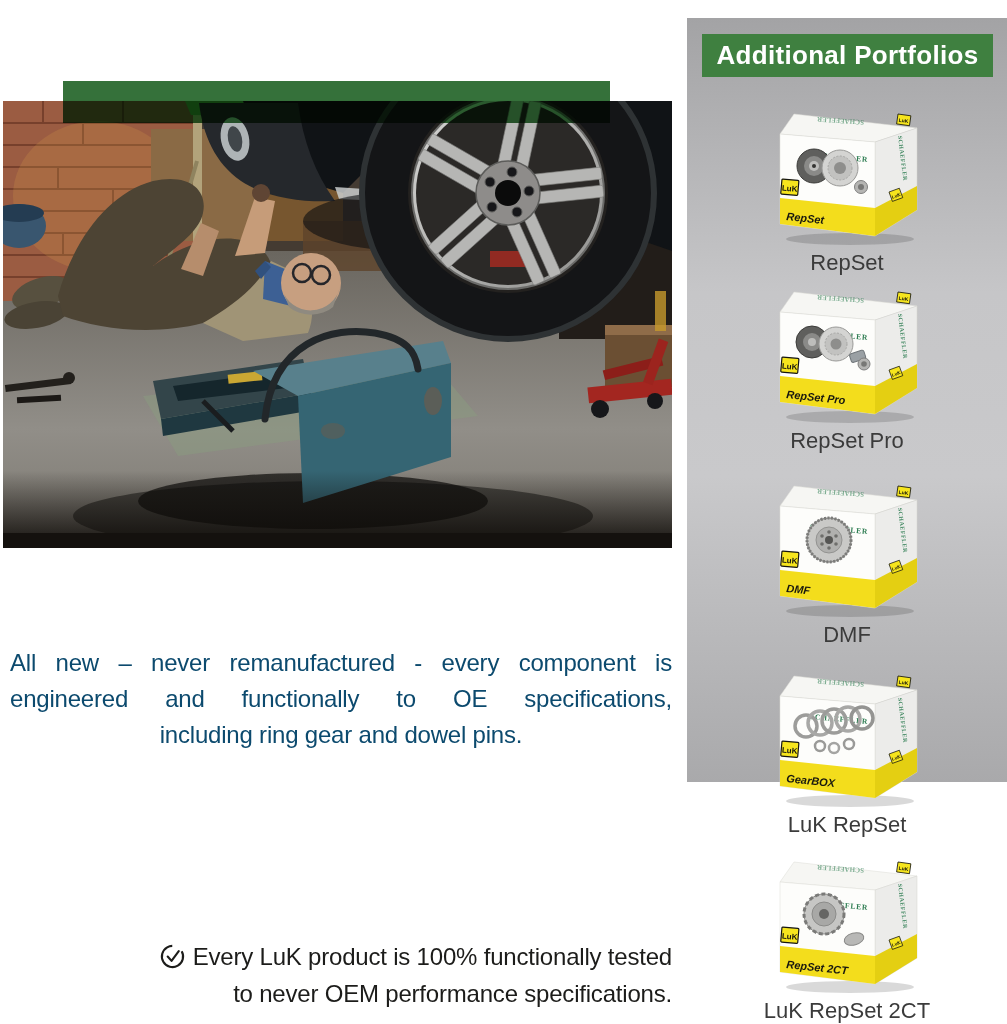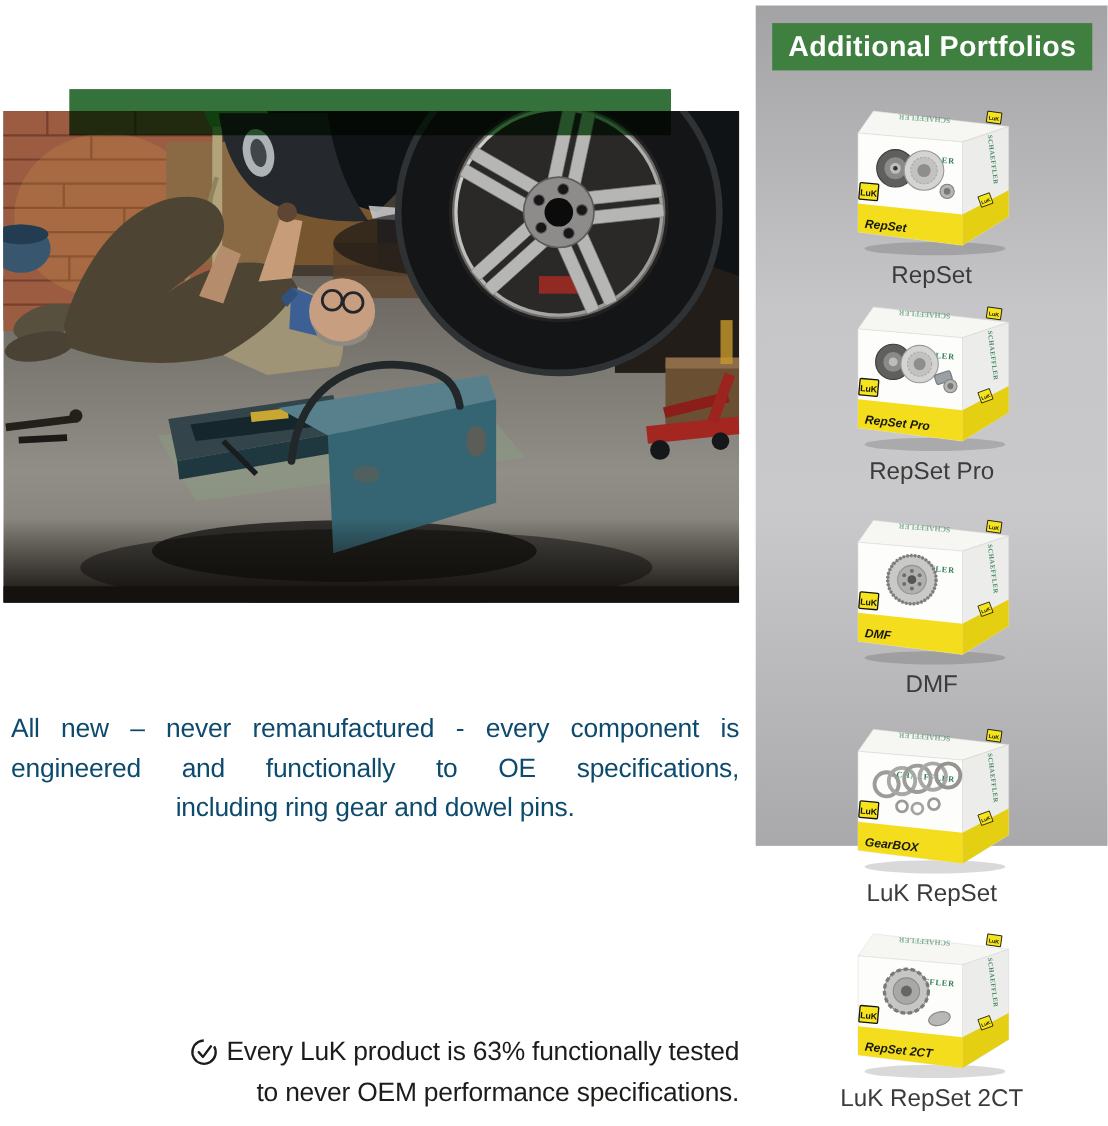--- a/index.html
+++ b/index.html
@@ -22,21 +22,21 @@
   .paragraph .rline{text-align:center;}
   .note{
     position:absolute;left:60px;top:938px;width:612px;z-index:2;
     font-size:24px;line-height:37px;color:#1c1c1a;letter-spacing:-0.2px;
   }
   .note .n1{display:flex;justify-content:flex-end;align-items:center;gap:7px;}
   .note .n2{text-align:right;}
   .check-icon{width:27px;height:27px;flex:0 0 auto;}
   
   .sidebar{
-    position:absolute;left:687px;top:5px;width:320px;height:764px;
+    position:absolute;left:687px;top:18px;width:320px;height:764px;
     background:linear-gradient(180deg,#a3a3a5 0%,#c6c6c8 36%,#c9c9cb 60%,#a9a9ab 100%);
   }
   .sidebar-title{
     position:absolute;left:15px;top:16px;width:291px;height:43px;
     background:#3f8040;color:#ffffff;font-size:26px;font-weight:600;
     display:flex;align-items:center;justify-content:center;letter-spacing:.3px;
   }
   .product-list{position:absolute;left:0;top:0;width:320px;height:1024px;}
   .product-card{position:absolute;left:0;width:320px;display:flex;flex-direction:column;align-items:center;}
   .product-card:nth-child(1){top:88px;}
@@ -231,21 +231,21 @@
   <div class="jline">engineered and functionally to OE specifications,</div>
   <div class="rline">including ring gear and dowel pins.</div>
 </div>
 
 <div class="note">
   <div class="n1">
     <svg class="check-icon" viewBox="0 0 28 28">
       <circle cx="14" cy="14" r="11" fill="none" stroke="#1c1c1a" stroke-width="2.2" stroke-dasharray="57 12.1" transform="rotate(-30 14 14)"></circle>
       <polyline points="9,14 13,18.5 20.5,8.5" fill="none" stroke="#1c1c1a" stroke-width="2.2" stroke-linecap="round" stroke-linejoin="round"></polyline>
     </svg>
-    <span>Every LuK product is 63% functionally tested</span>
+    <span>Every LuK product is 100% functionally tested</span>
   </div>
   <div class="n2">to never OEM performance specifications.</div>
 </div>
 
 <div class="sidebar">
   <div class="sidebar-title">Additional Portfolios</div>
   <div class="product-list">
   <div class="product-card">
     <svg class="box-svg parts-clutch-kit" viewBox="0 0 150 140">
       <ellipse cx="78" cy="133" rx="64" ry="6" fill="#000000" opacity=".15"></ellipse>

